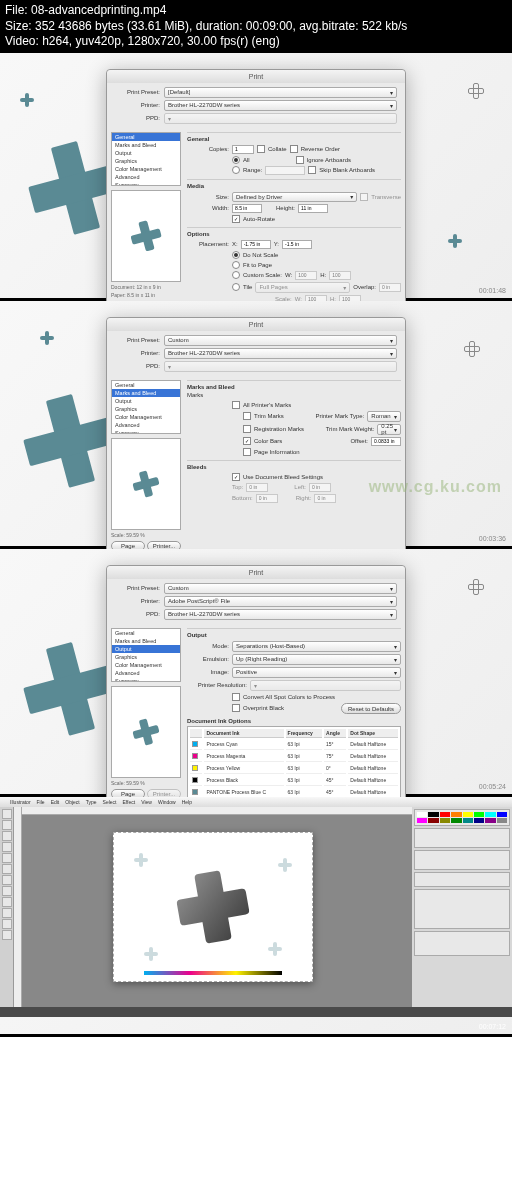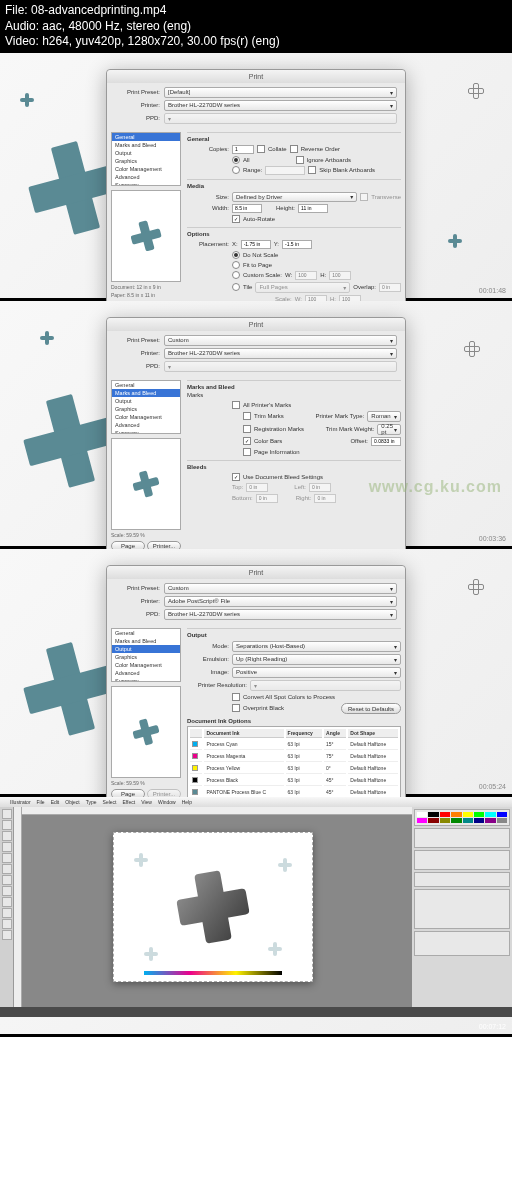--- a/index.html
+++ b/index.html
@@ -69,21 +69,21 @@
 .color-grid{display:grid;grid-template-columns:repeat(8,1fr);gap:1px}
 .color-cell{height:5px}
 .ruler-h{position:absolute;top:0;left:0;right:0;height:8px;background:#eee;border-bottom:1px solid #aaa}
 .ruler-v{position:absolute;top:0;left:0;bottom:0;width:8px;background:#eee;border-right:1px solid #aaa}
 </style>
 </head>
 <body>
 
 <div class="info-block">
   <div>File: 08-advancedprinting.mp4</div>
-  <div>Audio: aac, 48000 Hz, stereo (eng)</div>
+  <div>Size: 352 43686 bytes (33.61 MiB), duration: 00:09:00, avg.bitrate: 522 kb/s</div>
   <div>Video: h264, yuv420p, 1280x720, 30.00 fps(r) (eng)</div>
 </div>
 
 <div class="video-thumb">
   <div class="art-bg">
     <div class="plus-shape plus-big" style="left:30px;top:90px"></div>
     <div class="plus-shape plus-sm" style="left:20px;top:40px"></div>
     <div class="plus-shape plus-sm plus-outline" style="right:30px;top:30px"></div>
     <div class="plus-shape plus-sm" style="right:50px;bottom:50px"></div>
   </div>

